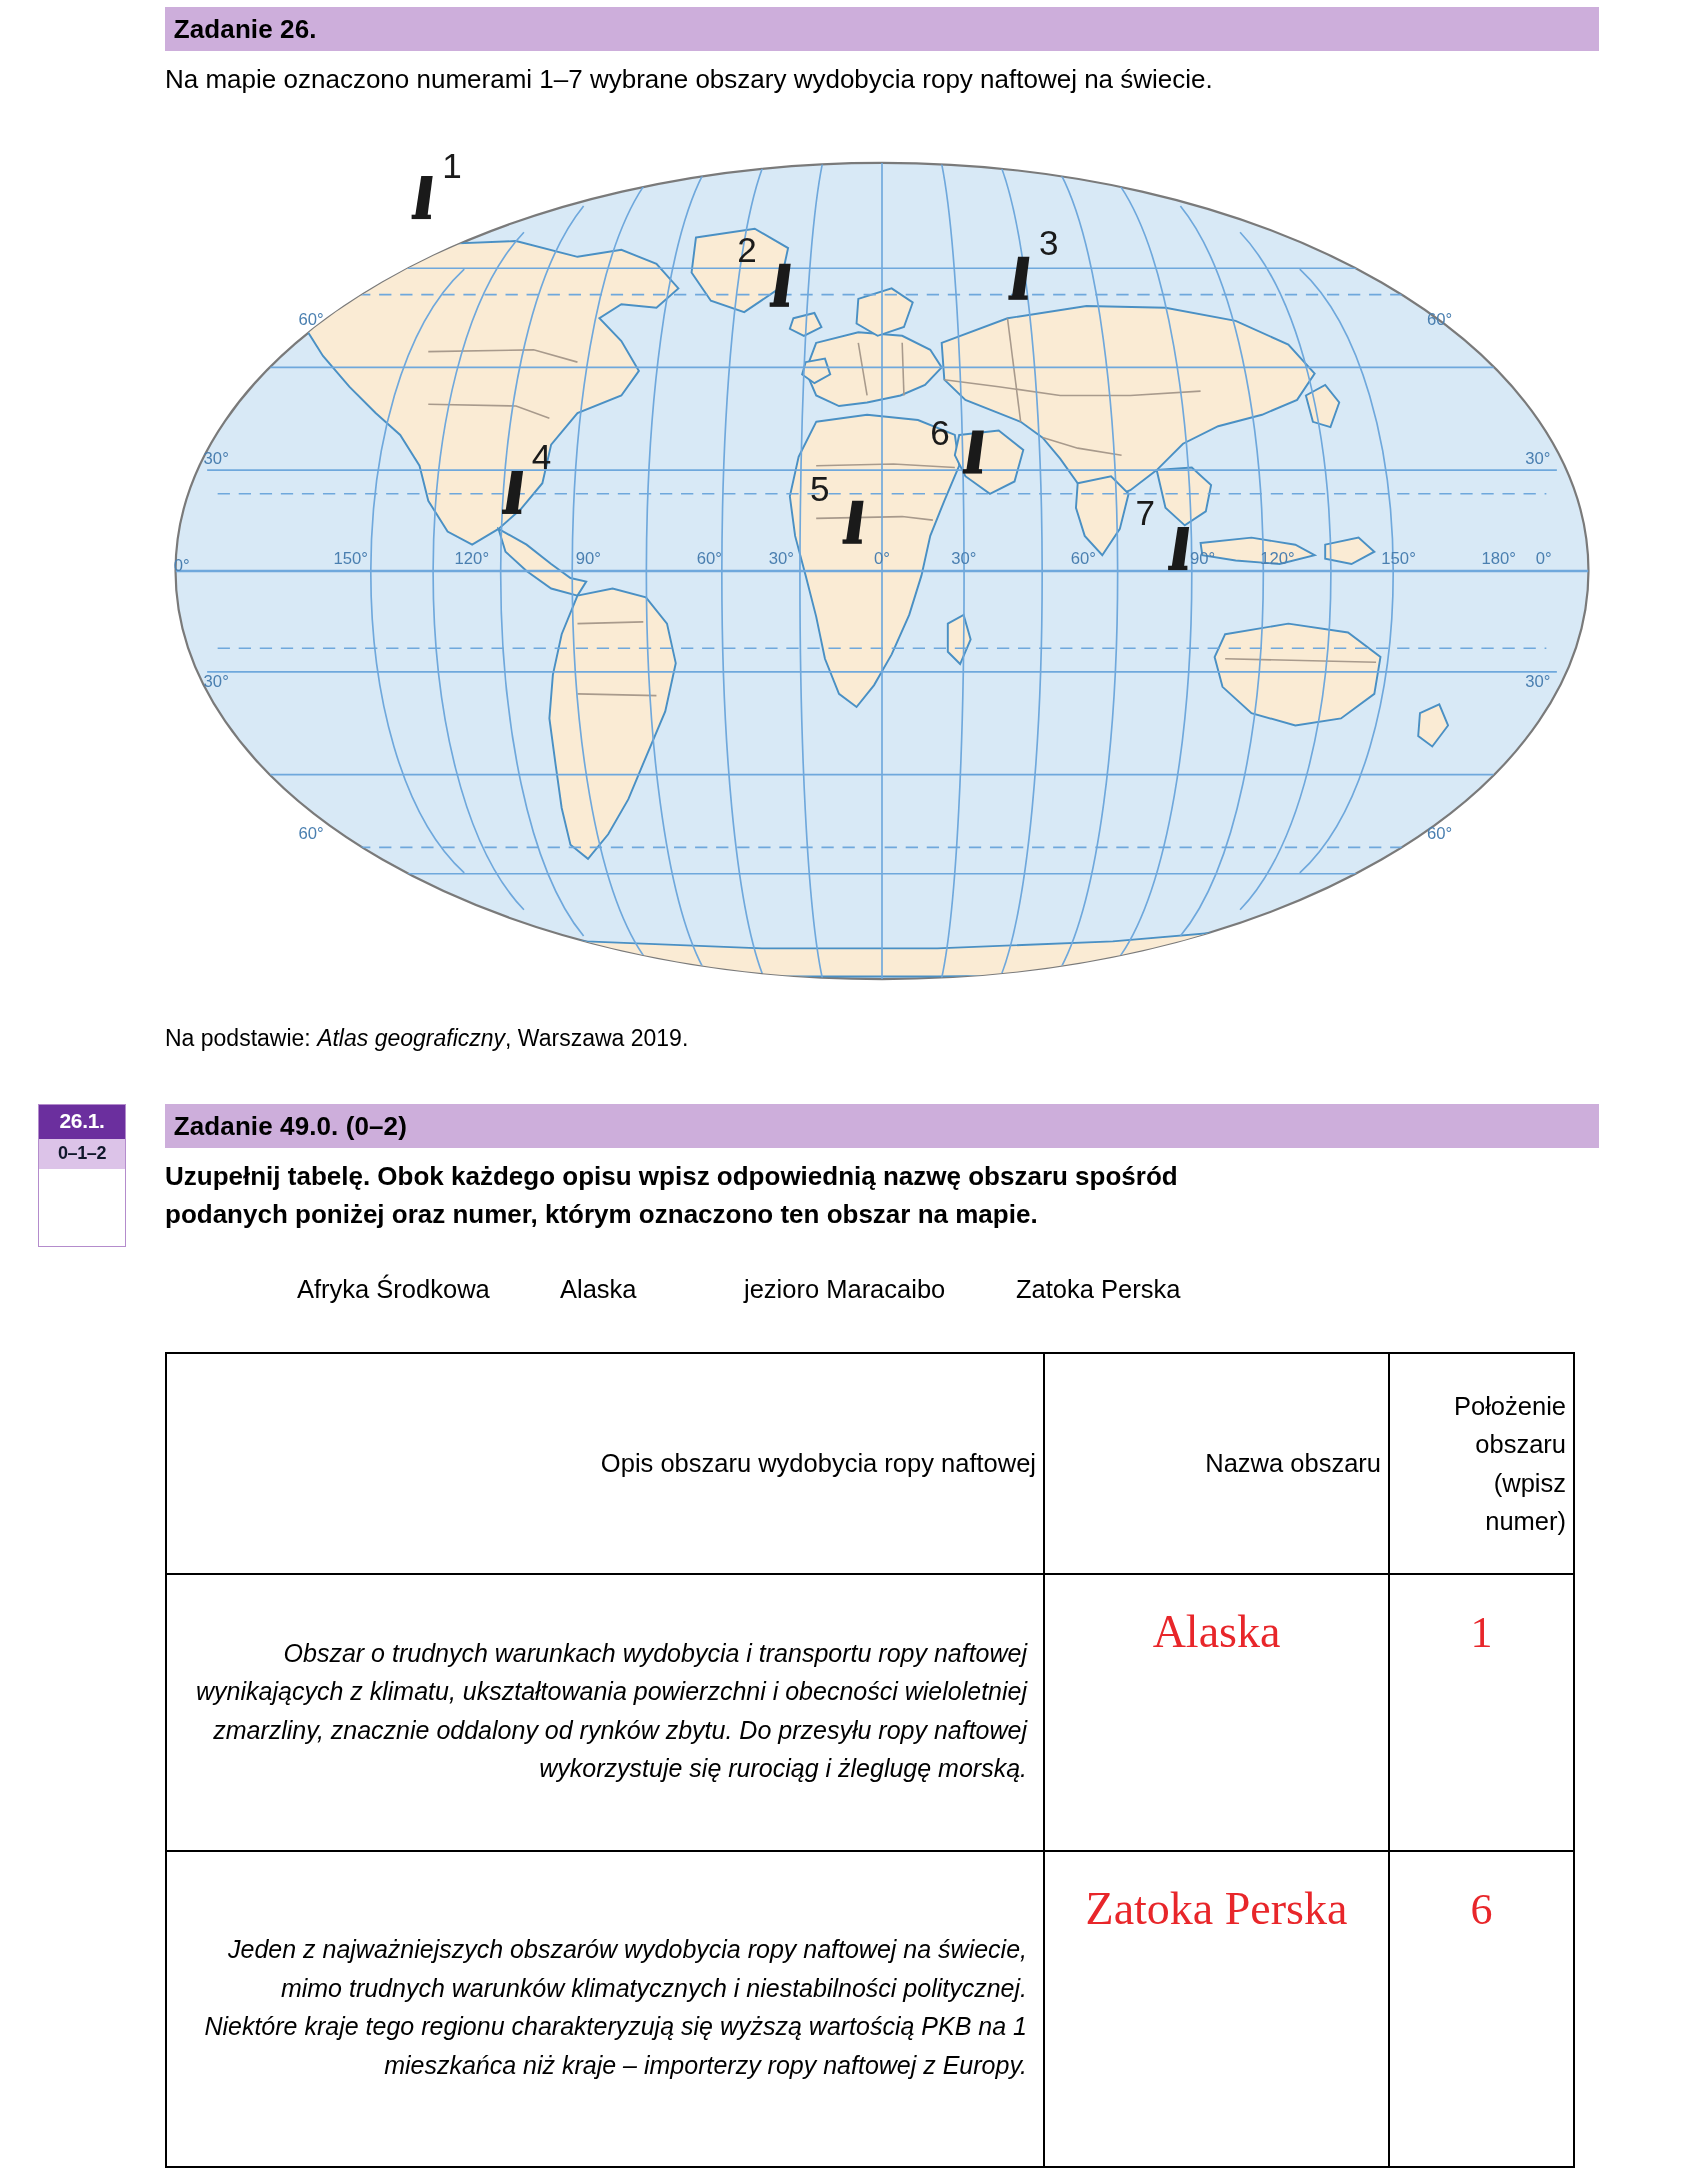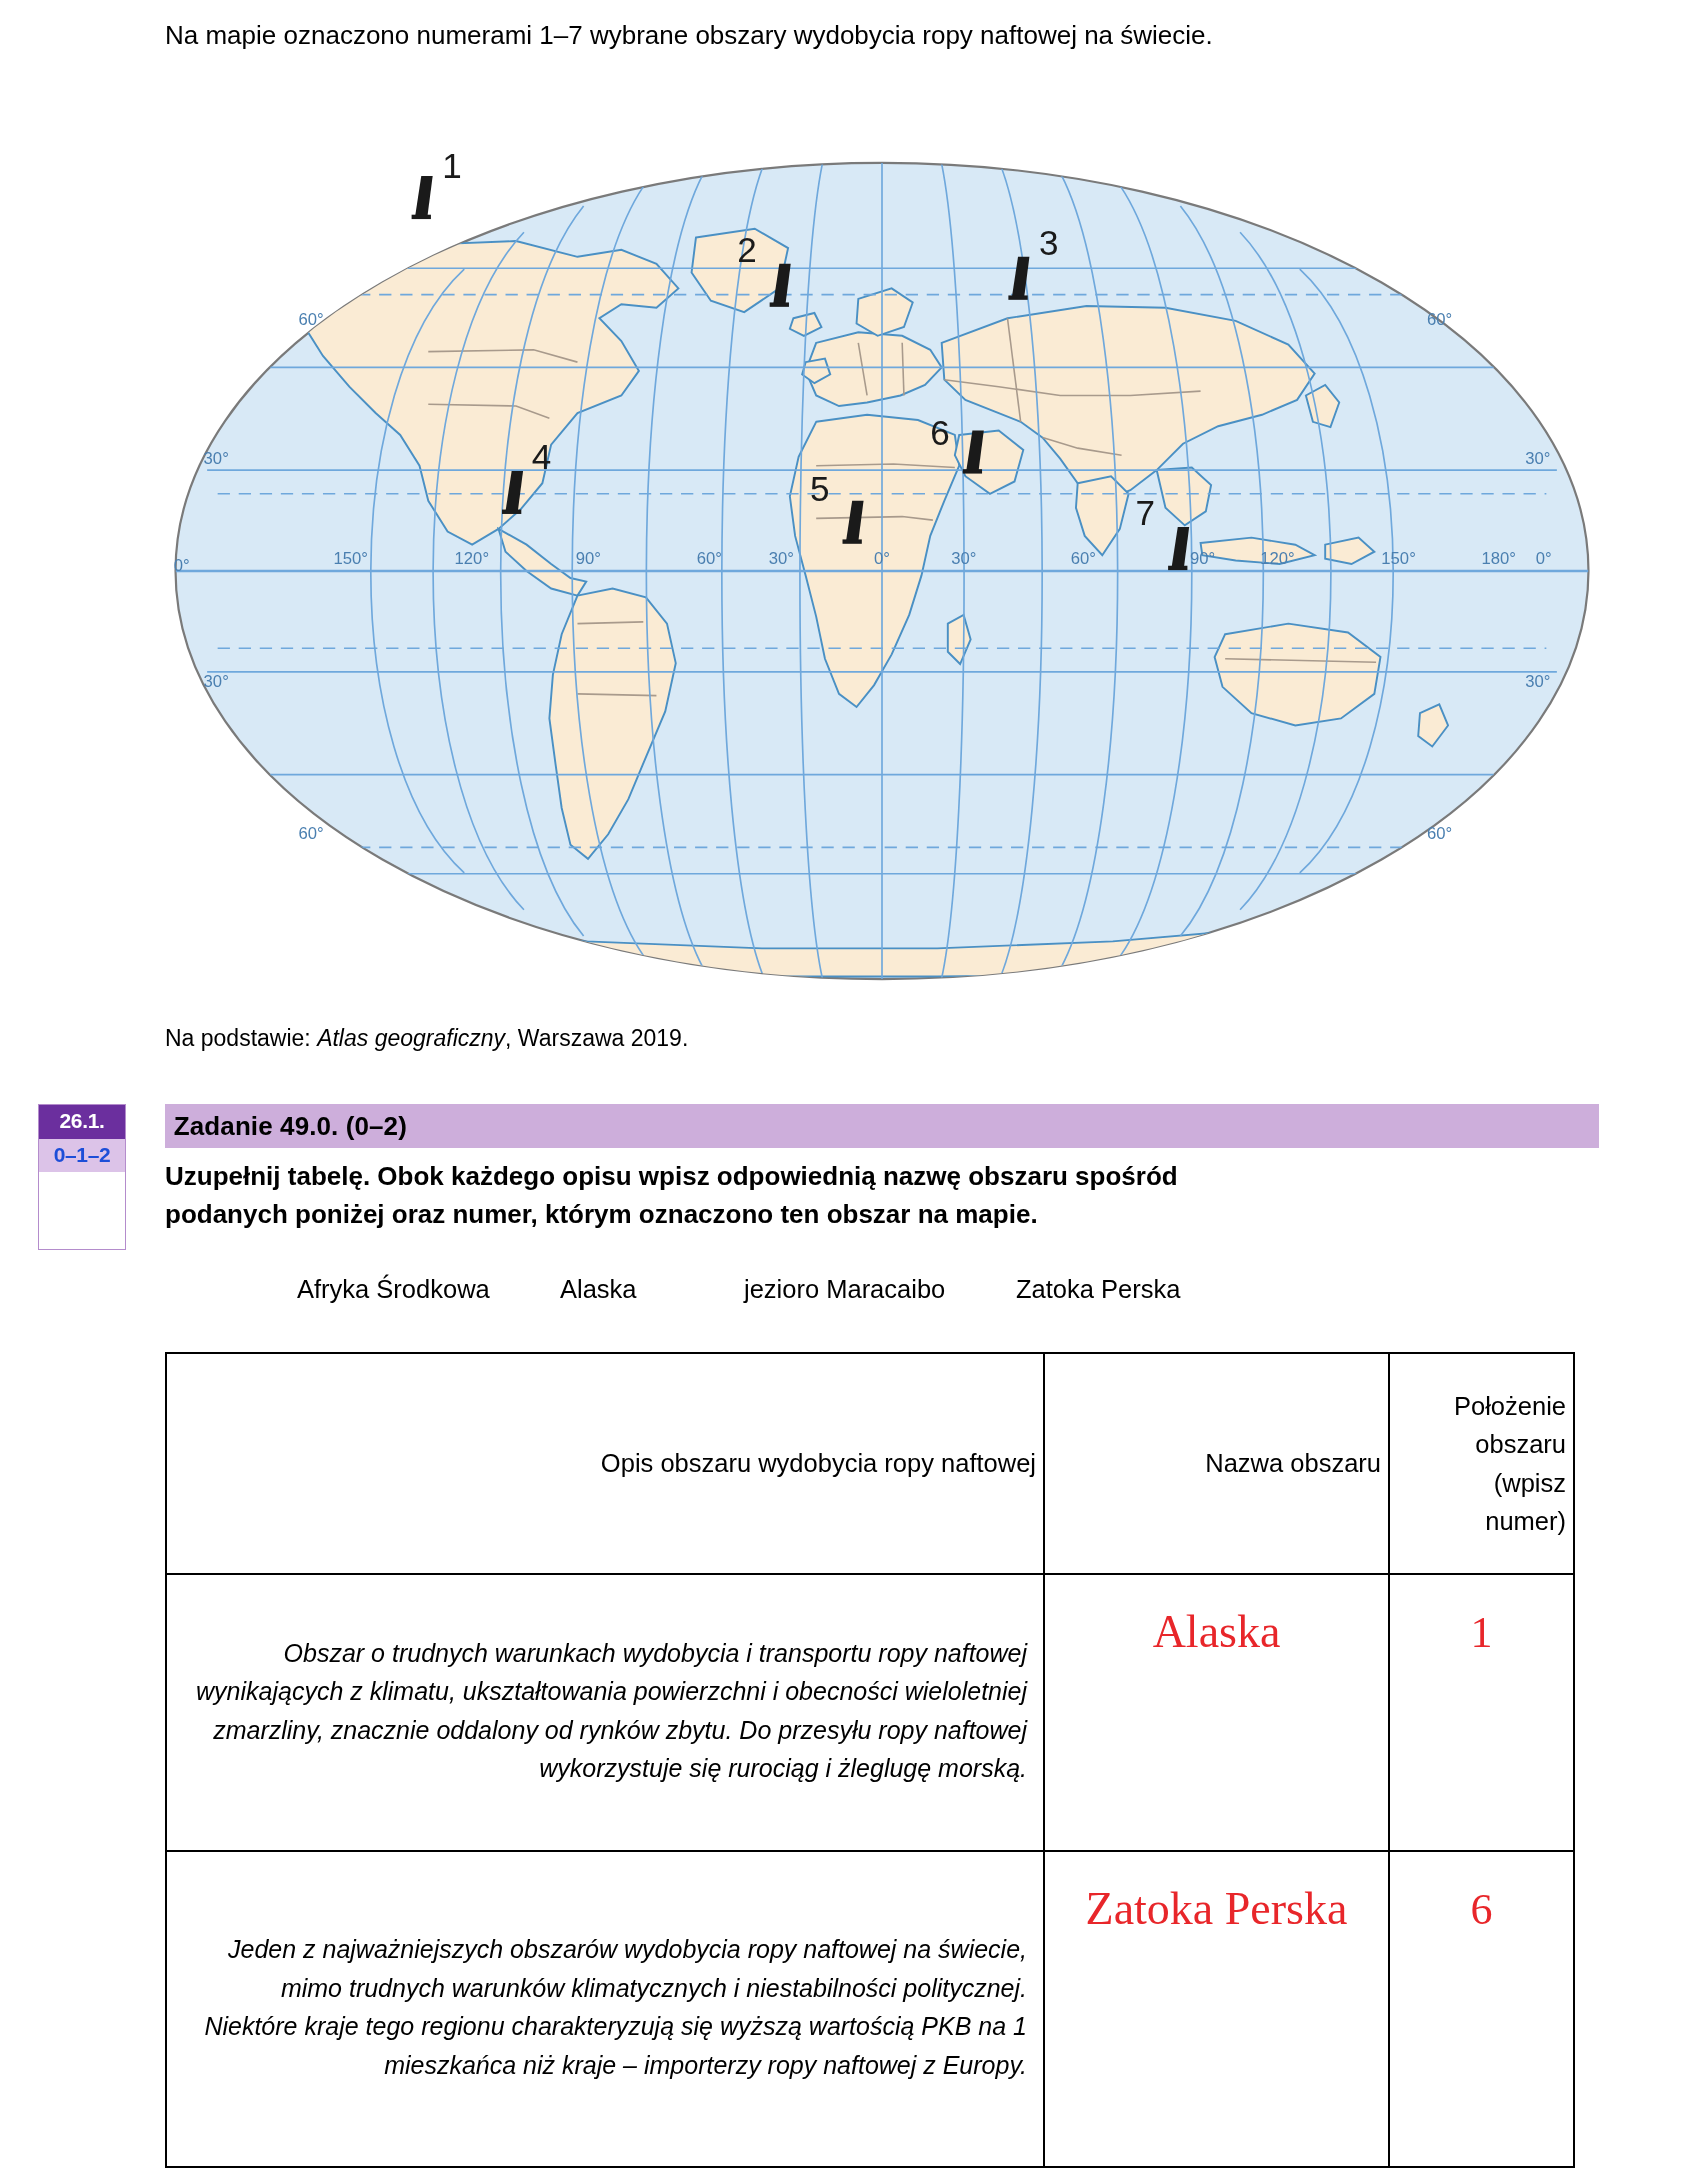--- a/index.html
+++ b/index.html
@@ -61,22 +61,22 @@
   #gutter .g-num{
     background:#6b2f9e;
     color:#fff;
     font-size:21px; font-weight:bold;
     text-align:center;
     padding:4.4px 0 5.3px;
     letter-spacing:-0.3px;
   }
   #gutter .g-pts{
     background:#dcc3e8;
-    color:#1d4ed8;
-    font-size:21px; font-weight:bold;
+    color:#0f172a;
+    font-size:18px; font-weight:bold;
     text-align:center;
     padding:4.4px 0 5.3px;
     letter-spacing:-0.4px;
   }
   #gutter .g-blank{
     background:#fff; height:77px;
   }
 
   
   #z261{ position:absolute; left:165px; top:1104px; width:1434px; }
@@ -143,20 +143,23 @@
     vertical-align:top;
     padding-top:32px;
   }
   #ans-table tr.r1 td{ height:277px; }
   #ans-table tr.r2 td{ height:316px; }
 </style>
 </head>
 <body>
 
 <div id="z26">
+  <div class="task-bar">
+    <span>Zadanie 26.</span>
+  </div>
   <div id="z26-intro">Na mapie oznaczono numerami 1–7 wybrane obszary wydobycia ropy naftowej na świecie.</div>
 </div>
 
 <div id="map-wrap">
 <svg id="map-svg" viewBox="0 0 1634 1000" preserveAspectRatio="xMidYMid meet">
   <defs>
     <clipPath id="globeClip">
       <ellipse cx="817" cy="500" rx="805" ry="465"></ellipse>
     </clipPath>
   </defs>

